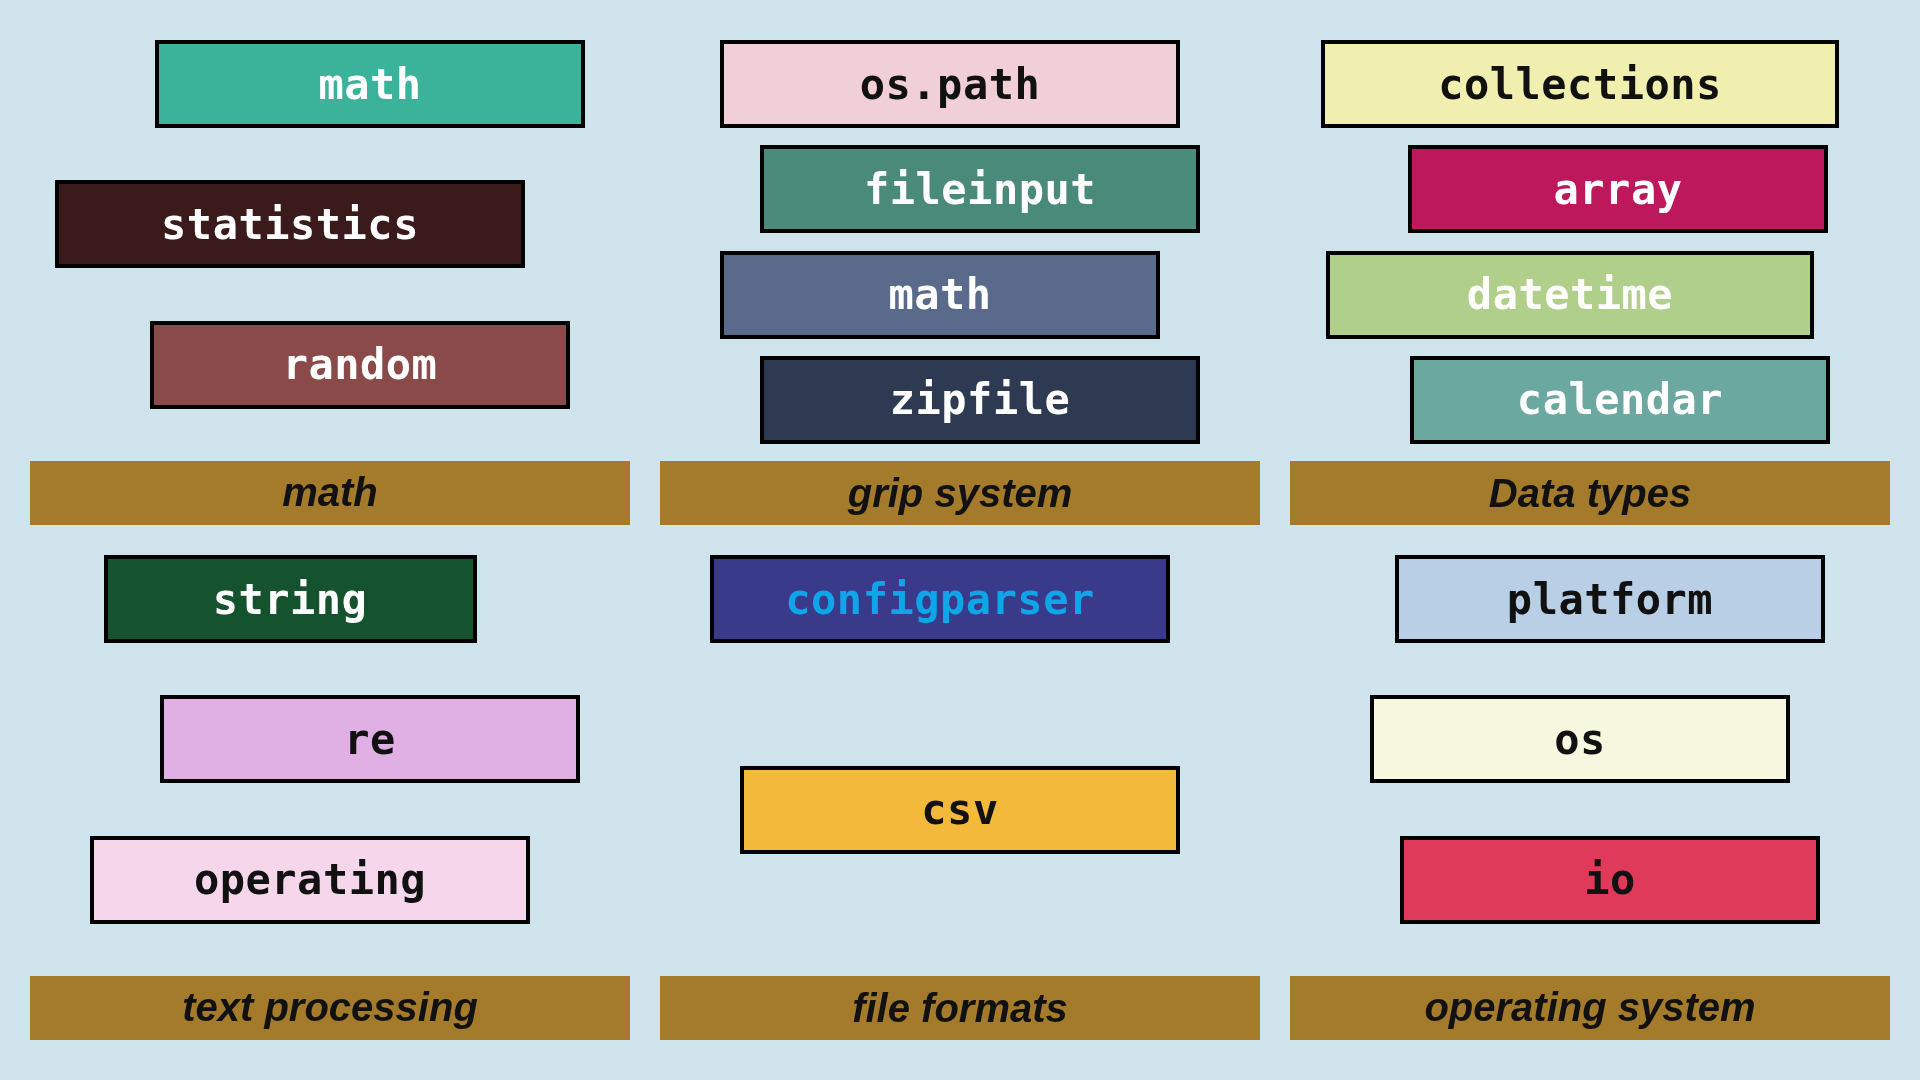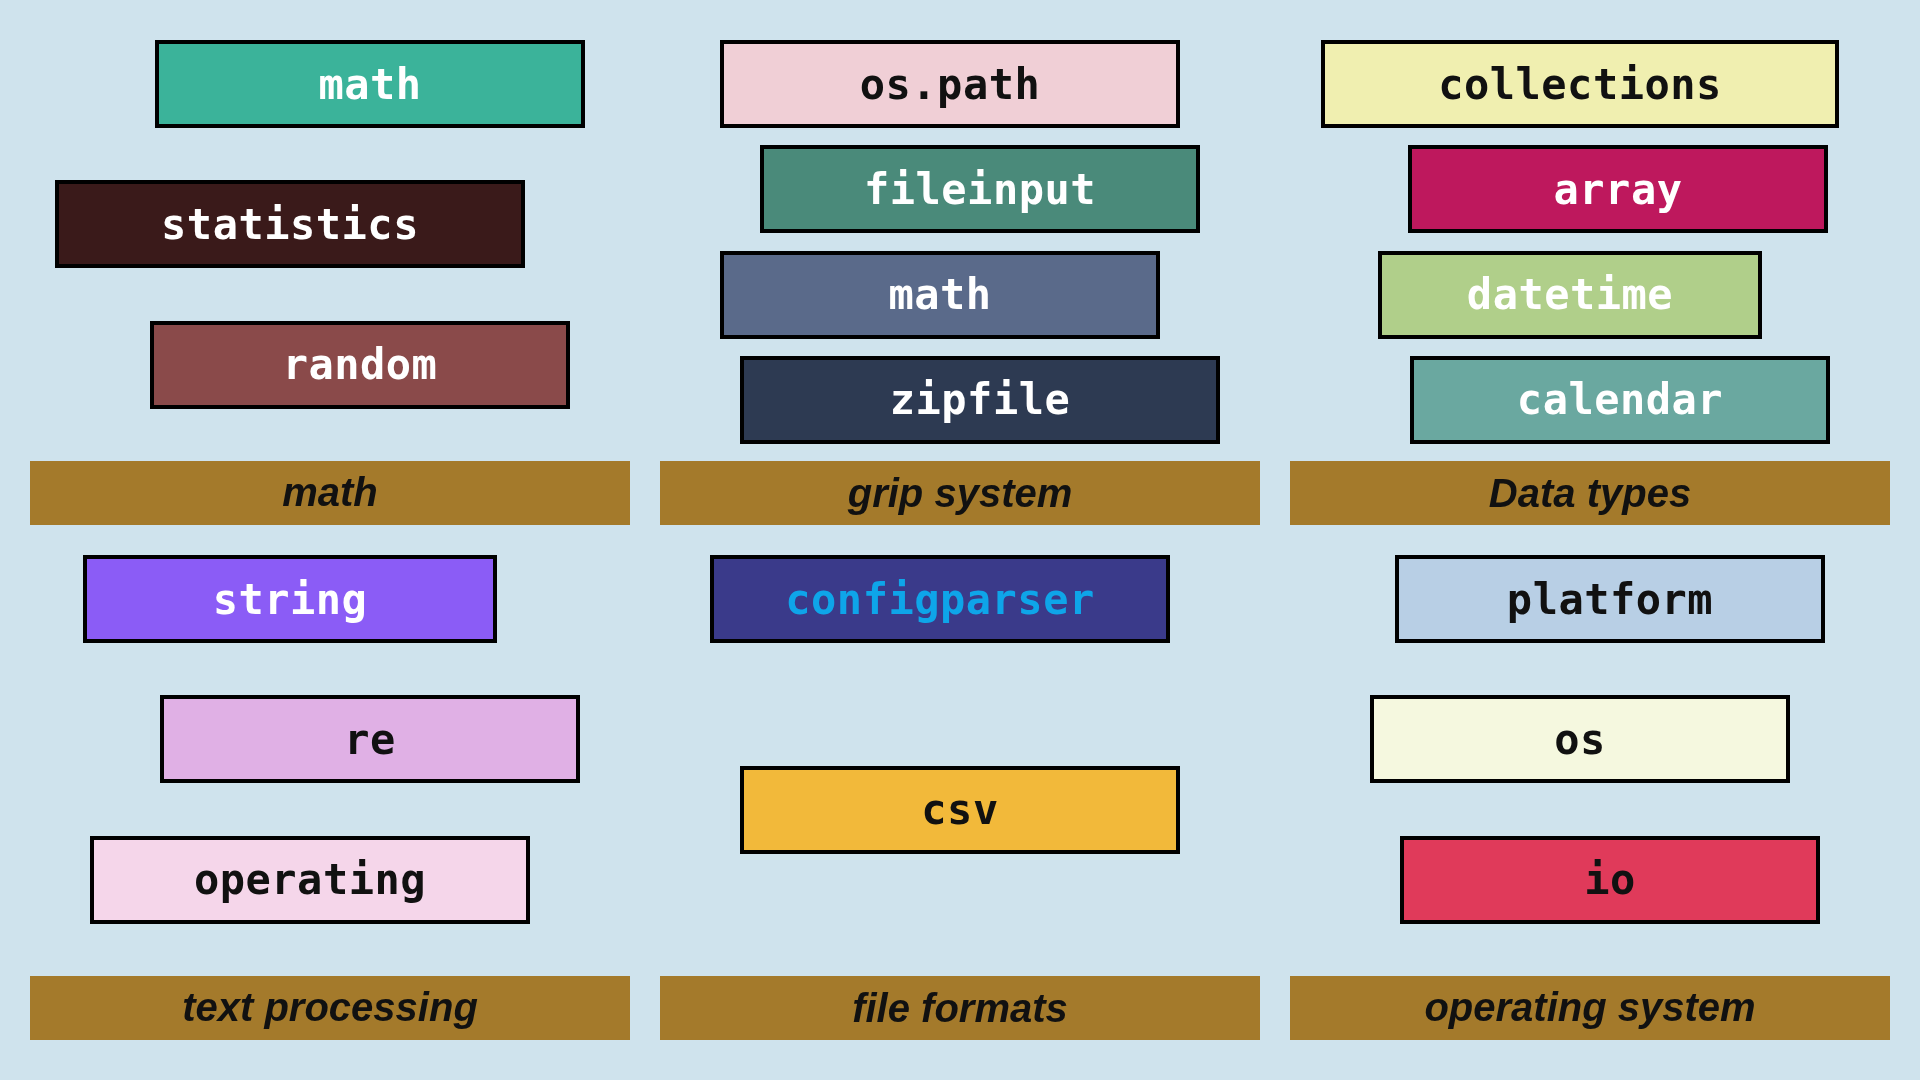--- a/index.html
+++ b/index.html
@@ -61,34 +61,34 @@
     <div class="book" style="background:#3bb39a;color:#ffffff;width:430px;margin-left:80px;">math</div>
     <div class="book" style="background:#3a1a1a;color:#ffffff;width:470px;margin-left:-80px;">statistics</div>
     <div class="book" style="background:#8a4a4a;color:#ffffff;width:420px;margin-left:60px;">random</div>
     <div class="base">math</div>
   </div>
 
   <div class="stack-cell">
     <div class="book" style="background:#f0cfd6;color:#111111;width:460px;margin-left:-20px;">os.path</div>
     <div class="book" style="background:#4a8a7a;color:#ffffff;width:440px;margin-left:40px;">fileinput</div>
     <div class="book" style="background:#5a6a8a;color:#ffffff;width:440px;margin-left:-40px;">math</div>
-    <div class="book" style="background:#2d3a52;color:#ffffff;width:480px;margin-left:40px;">zipfile</div>
+    <div class="book" style="background:#2d3a52;color:#ffffff;width:440px;margin-left:40px;">zipfile</div>
     <div class="base">grip system</div>
   </div>
 
   <div class="stack-cell">
     <div class="book" style="background:#f0efb0;color:#111111;width:518px;margin-left:-20px;">collections</div>
     <div class="book" style="background:#be185d;color:#ffffff;width:420px;margin-left:56px;">array</div>
-    <div class="book" style="background:#b0cf8a;color:#ffffff;width:384px;margin-left:-40px;">datetime</div>
+    <div class="book" style="background:#b0cf8a;color:#ffffff;width:488px;margin-left:-40px;">datetime</div>
     <div class="book" style="background:#6aa8a0;color:#ffffff;width:420px;margin-left:60px;">calendar</div>
     <div class="base">Data types</div>
   </div>
 
   <div class="stack-cell">
-    <div class="book" style="background:#8b5cf6;color:#ffffff;width:414px;margin-left:-80px;">string</div>
+    <div class="book" style="background:#14532d;color:#ffffff;width:373px;margin-left:-80px;">string</div>
     <div class="book" style="background:#e0b0e5;color:#111111;width:420px;margin-left:80px;">re</div>
     <div class="book" style="background:#f5d6ea;color:#111111;width:440px;margin-left:-40px;">operating</div>
     <div class="base">text processing</div>
   </div>
 
   <div class="stack-cell">
     <div class="book" style="background:#3a3a8a;color:#0ea5e9;width:460px;margin-left:-40px;">configparser</div>
     <div class="book" style="background:#f2b93a;color:#111111;width:440px;margin-left:0px;">csv</div>
     <div class="base">file formats</div>
   </div>

